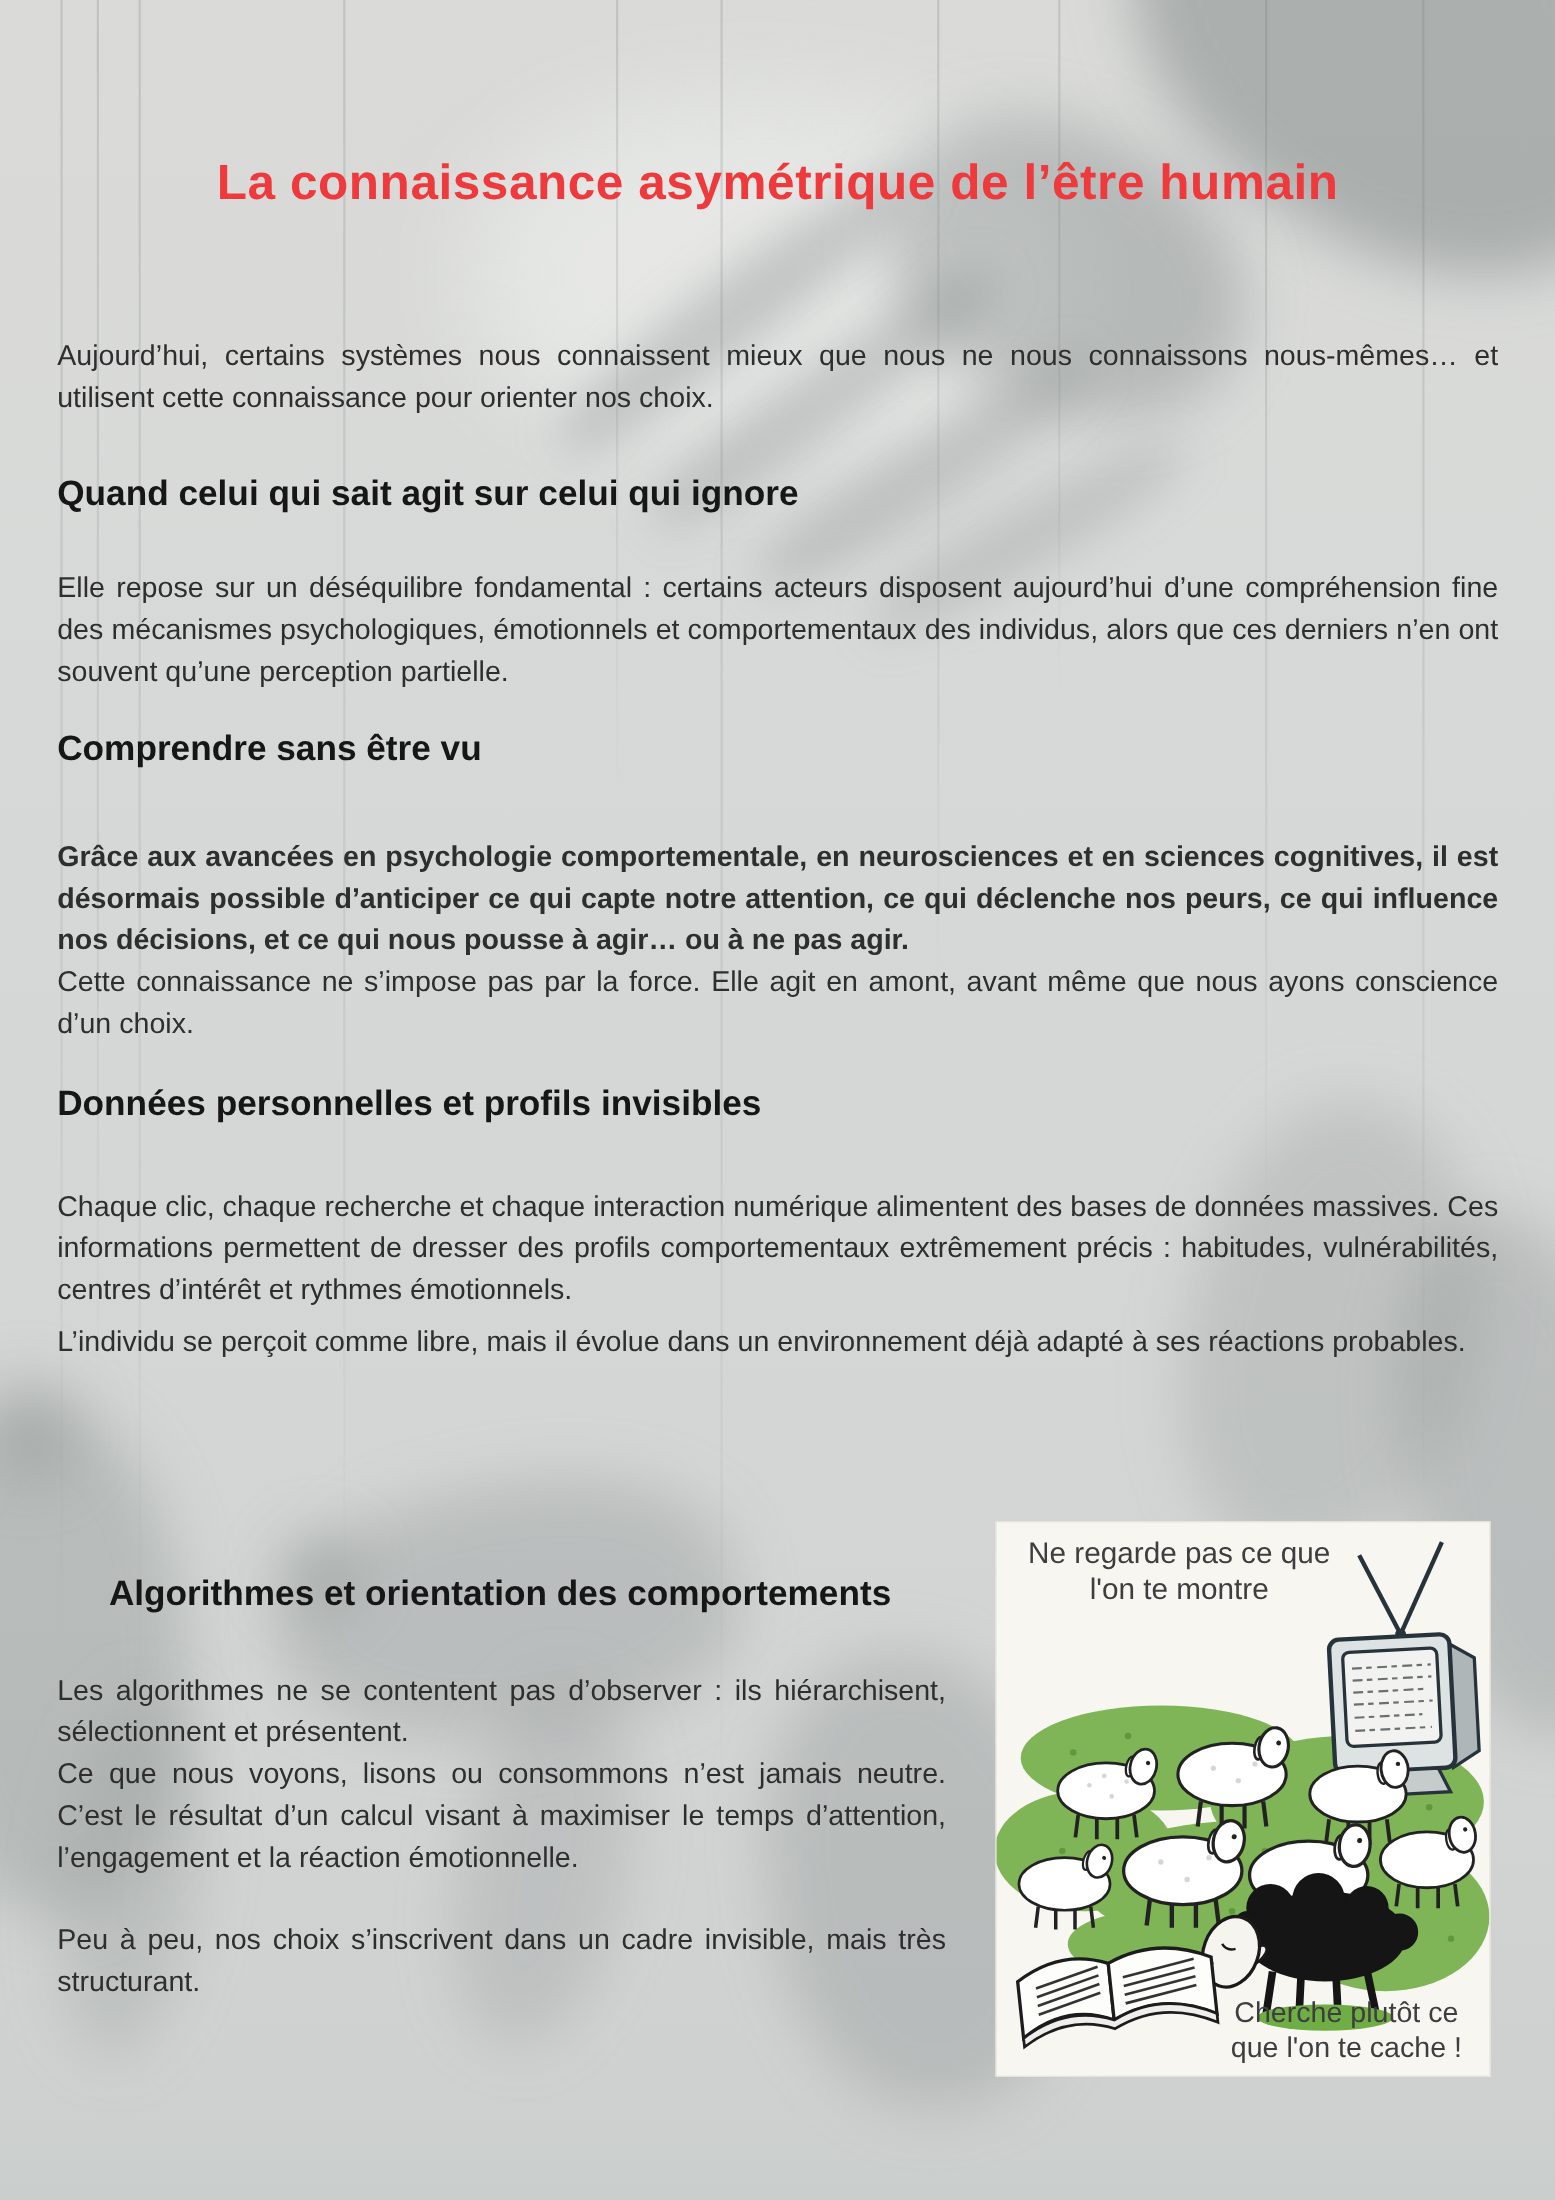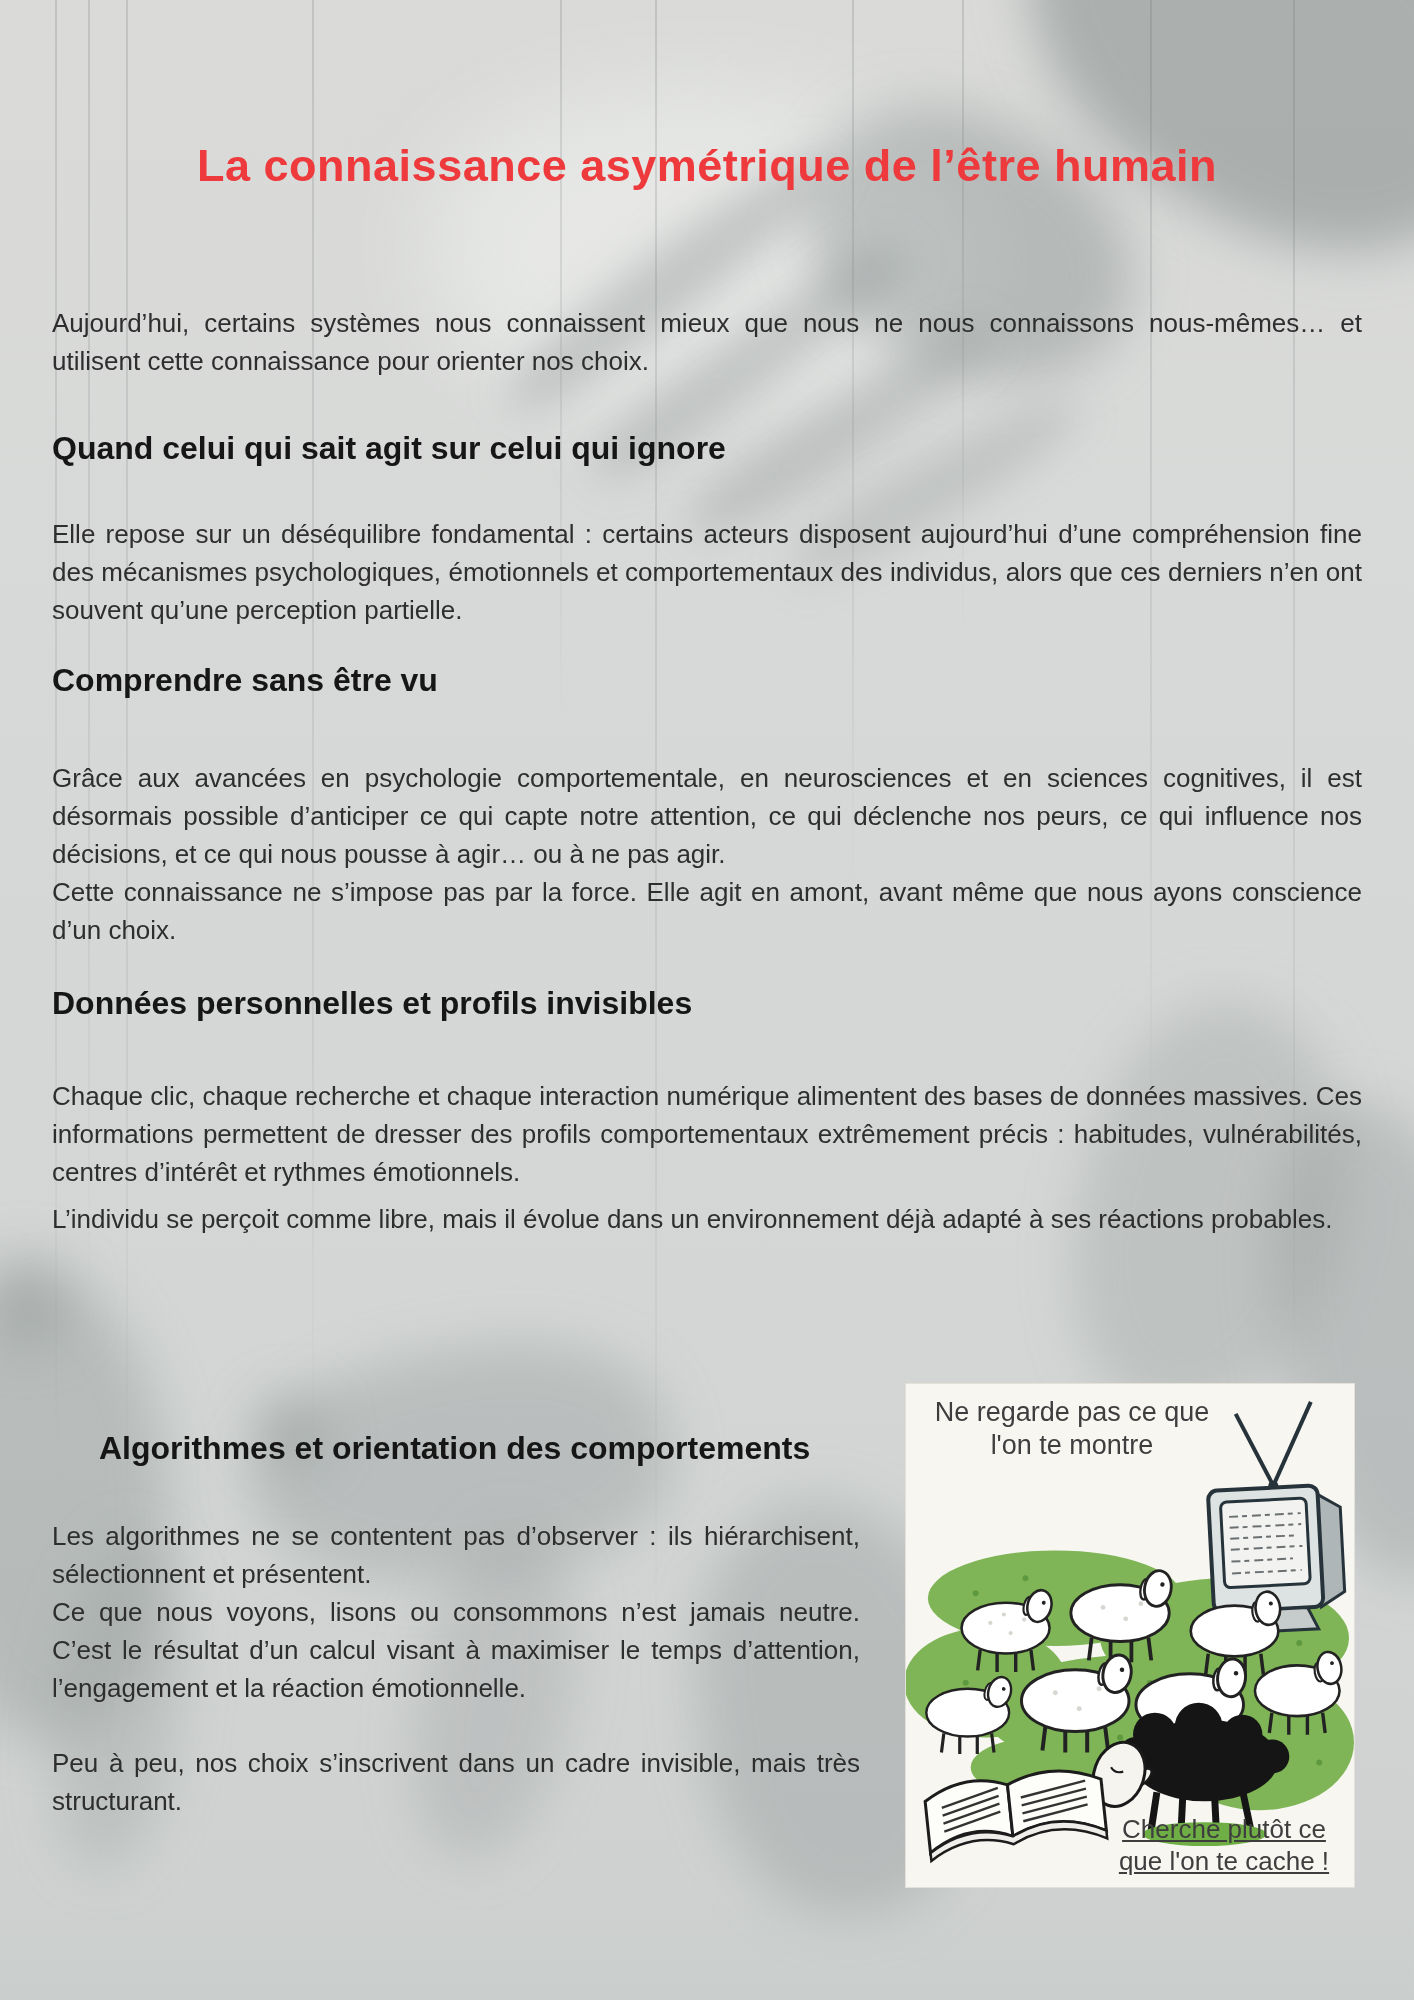--- a/index.html
+++ b/index.html
@@ -33,21 +33,21 @@
   .cartoon{
     position:absolute;left:905px;top:1383px;width:450px;height:505px;
     background:#f7f6f1;border:1px solid #e3e1da;box-sizing:border-box;padding-left:20px;
   }
   .cartoon svg{position:absolute;left:0;top:0;}
   .cap{
     position:absolute;color:#3e3e3e;text-align:center;line-height:1.22;
     font-weight:500;
   }
   .cap-top{left:10px;top:12px;width:312px;font-size:27px;}
-  .cap-bottom{left:196px;top:430px;width:244px;font-size:26px;text-decoration:underline;}
+  .cap-bottom{left:196px;top:430px;width:244px;font-size:26px;}
 </style>
 </head>
 <body>
 
 <div class="page">
 
   <div>
 
     <div class="bg-shape blob bright" style="left:430px;top:90px;width:560px;height:330px;filter:blur(45px);"></div>
 
@@ -83,21 +83,21 @@
   </div>
 
   <h1 class="title">La connaissance asymétrique de l’être humain</h1>
 
   <p class="para" style="top:278px;">Aujourd’hui, certains systèmes nous connaissent mieux que nous ne nous connaissons nous-mêmes… et utilisent cette connaissance pour orienter nos choix.</p>
 
   <h2 class="heading" style="top:401px;">Quand celui qui sait agit sur celui qui ignore</h2>
   <p class="para" style="top:489px;">Elle repose sur un déséquilibre fondamental : certains acteurs disposent aujourd’hui d’une compréhension fine des mécanismes psychologiques, émotionnels et comportementaux des individus, alors que ces derniers n’en ont souvent qu’une perception partielle.</p>
 
   <h2 class="heading" style="top:649px;margin-top:11px;">Comprendre sans être vu</h2>
-  <p class="para" style="top:733px;">Grâce aux avancées en psychologie comportementale, en neurosciences et en sciences cognitives, il est désormais possible d’anticiper ce qui capte notre attention, ce qui déclenche nos peurs, ce qui influence nos décisions, et ce qui nous pousse à agir… ou à ne pas agir.</p>
+  <p class="para" style="top:733px;font-weight:bold;">Grâce aux avancées en psychologie comportementale, en neurosciences et en sciences cognitives, il est désormais possible d’anticiper ce qui capte notre attention, ce qui déclenche nos peurs, ce qui influence nos décisions, et ce qui nous pousse à agir… ou à ne pas agir.</p>
   <p class="para" style="top:847px;">Cette connaissance ne s’impose pas par la force. Elle agit en amont, avant même que nous ayons conscience d’un choix.</p>
 
   <h2 class="heading" style="top:956px;">Données personnelles et profils invisibles</h2>
   <p class="para" style="top:1051px;">Chaque clic, chaque recherche et chaque interaction numérique alimentent des bases de données massives. Ces informations permettent de dresser des profils comportementaux extrêmement précis : habitudes, vulnérabilités, centres d’intérêt et rythmes émotionnels.</p>
   <p class="para" style="top:1174px;">L’individu se perçoit comme libre, mais il évolue dans un environnement déjà adapté à ses réactions probables.</p>
 
   <h2 class="heading col" style="top:1401px;margin-left:47px;">Algorithmes et orientation des comportements</h2>
   <p class="para col" style="top:1491px;">Les algorithmes ne se contentent pas d’observer : ils hiérarchisent, sélectionnent et présentent.</p>
   <p class="para col" style="top:1567px;">Ce que nous voyons, lisons ou consommons n’est jamais neutre. C’est le résultat d’un calcul visant à maximiser le temps d’attention, l’engagement et la réaction émotionnelle.</p>
   <p class="para col" style="top:1719px;margin-top:25px;">Peu à peu, nos choix s’inscrivent dans un cadre invisible, mais très structurant.</p>

